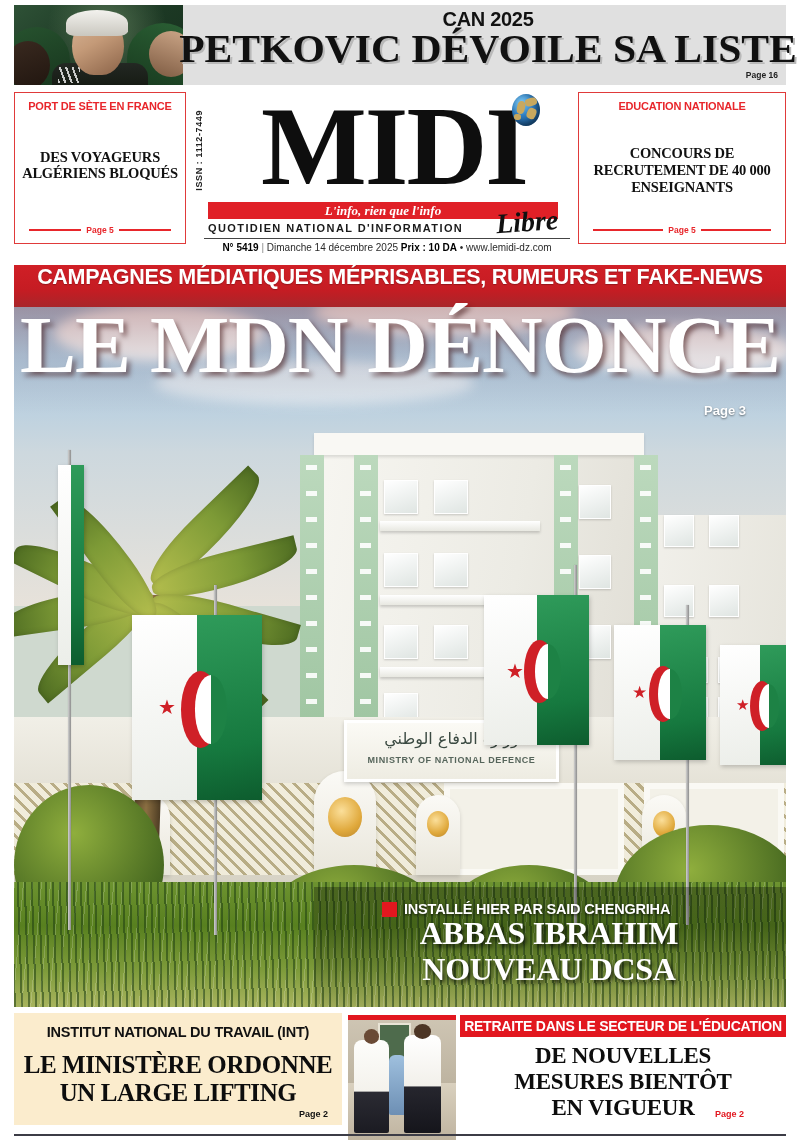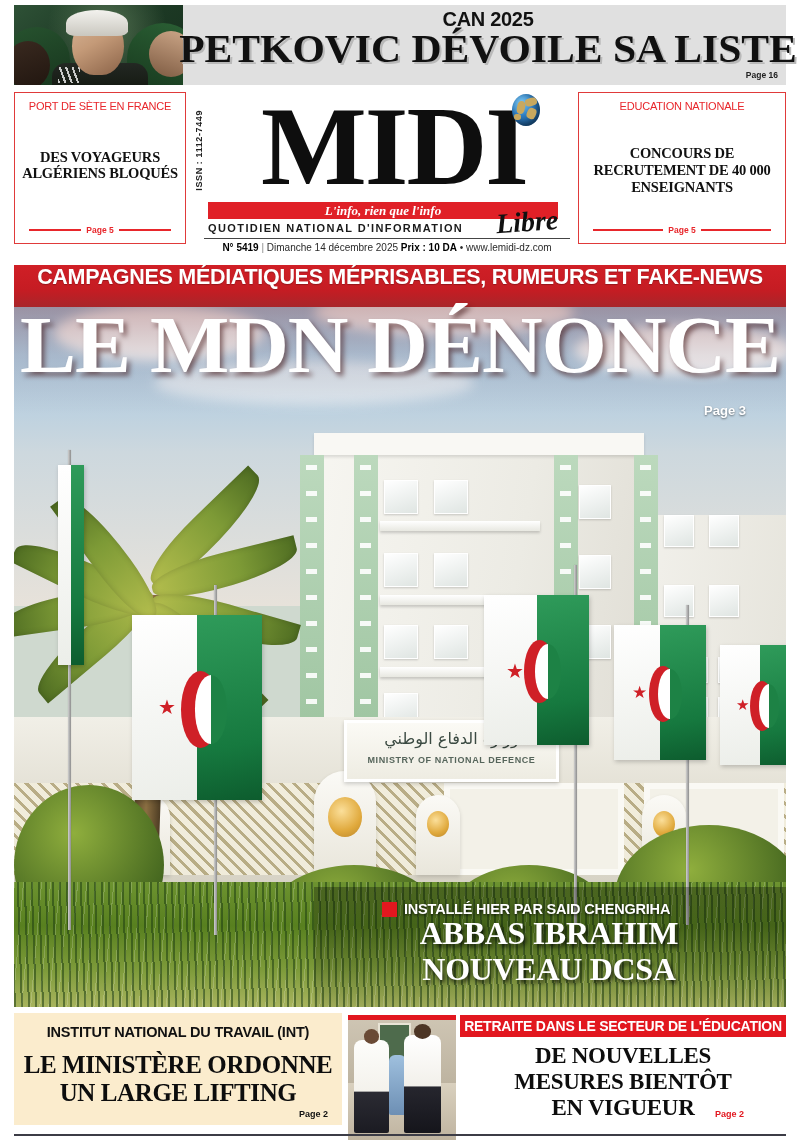--- a/index.html
+++ b/index.html
@@ -61,21 +61,21 @@
   }
 
   
   .masthead{ position:absolute; left:0; top:90px; width:800px; height:170px; }
 
   .sidebox{ position:absolute; top:2px; height:152px; border:1.6px solid #e03a3a; background:#fff; }
   .sidebox.left{ left:14px; width:172px; }
   .sidebox.right{ left:578px; width:208px; }
   .sidebox-kicker{
     position:absolute; left:4px; right:4px; top:7px; text-align:center;
-    color:#e8262b; font-size:11px; font-weight:normal; letter-spacing:-.2px;
+    color:#e8262b; font-size:11px; font-weight:bold; letter-spacing:-.2px;
   }
   .sidebox-title{
     position:absolute; left:5px; right:5px; top:50px; text-align:center;
     font-family:"Liberation Serif", serif; font-weight:bold;
     color:#111; line-height:16px; letter-spacing:-.2px;
   }
   .sidebox.left .sidebox-title{ font-size:14.5px; top:56px; }
   .sidebox.right .sidebox-title{ font-size:14.5px; top:52px; line-height:17px; }
   .sidebox-pagewrap{
     position:absolute; left:14px; right:14px; bottom:8px;

